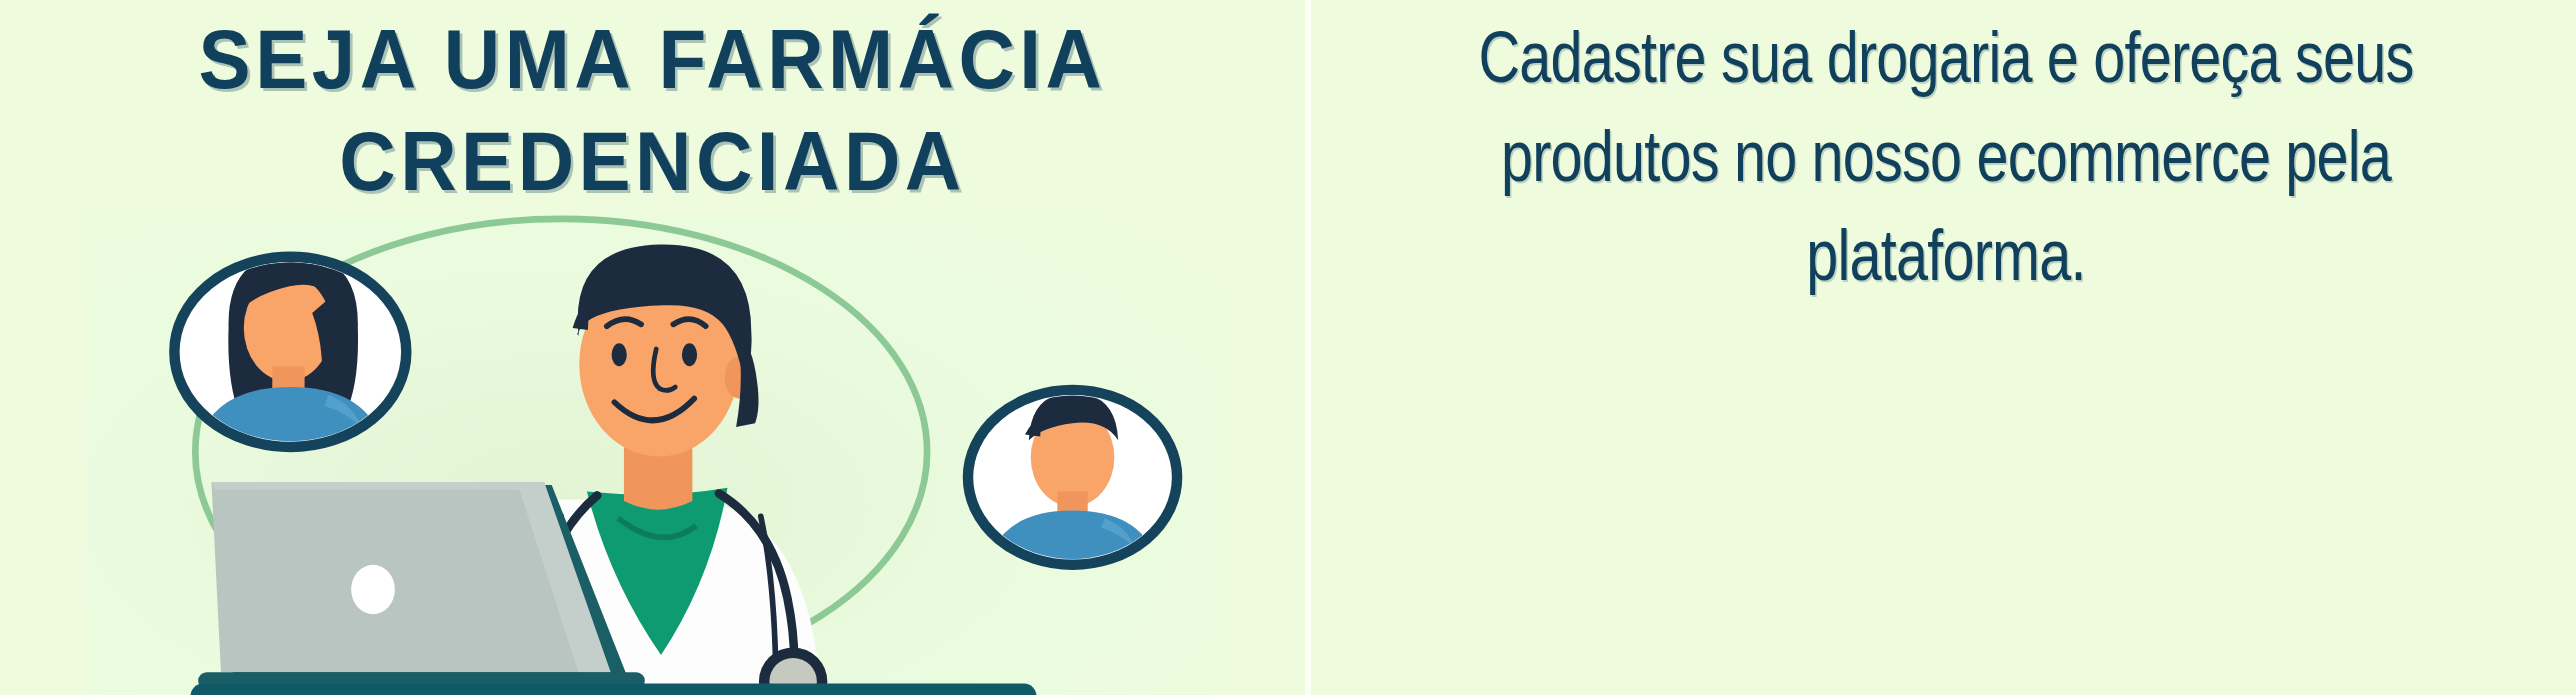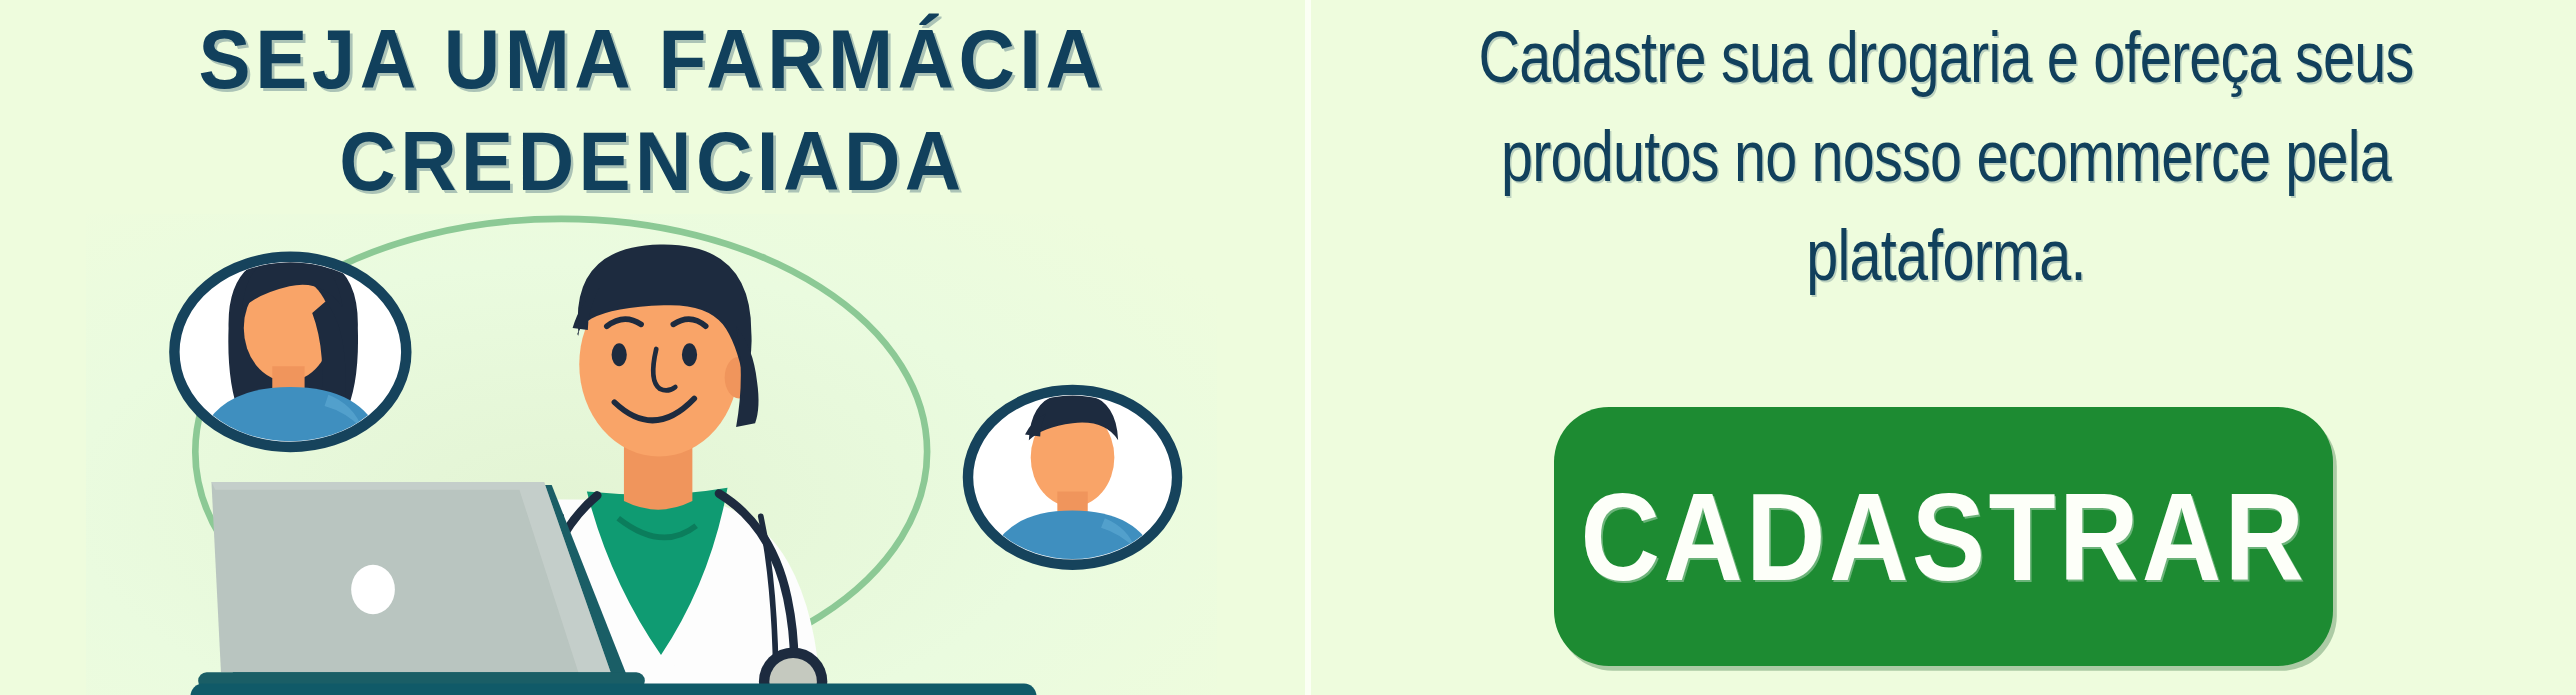--- a/index.html
+++ b/index.html
@@ -223,21 +223,16 @@
       </svg>
     </div>
   </div>
 
   <div id="divider"></div>
 
   <div id="right-panel">
 
     <div id="subhead">Cadastre sua drogaria e ofereça seus produtos no nosso ecommerce pela plataforma.</div>
 
-    <div id="cta-wrap">
-      <button id="cta-button">
-        <span id="cta-label">CADASTRAR</span>
-      </button>
-    </div>
   </div>
 
 </div>
 
 
 </body></html>

